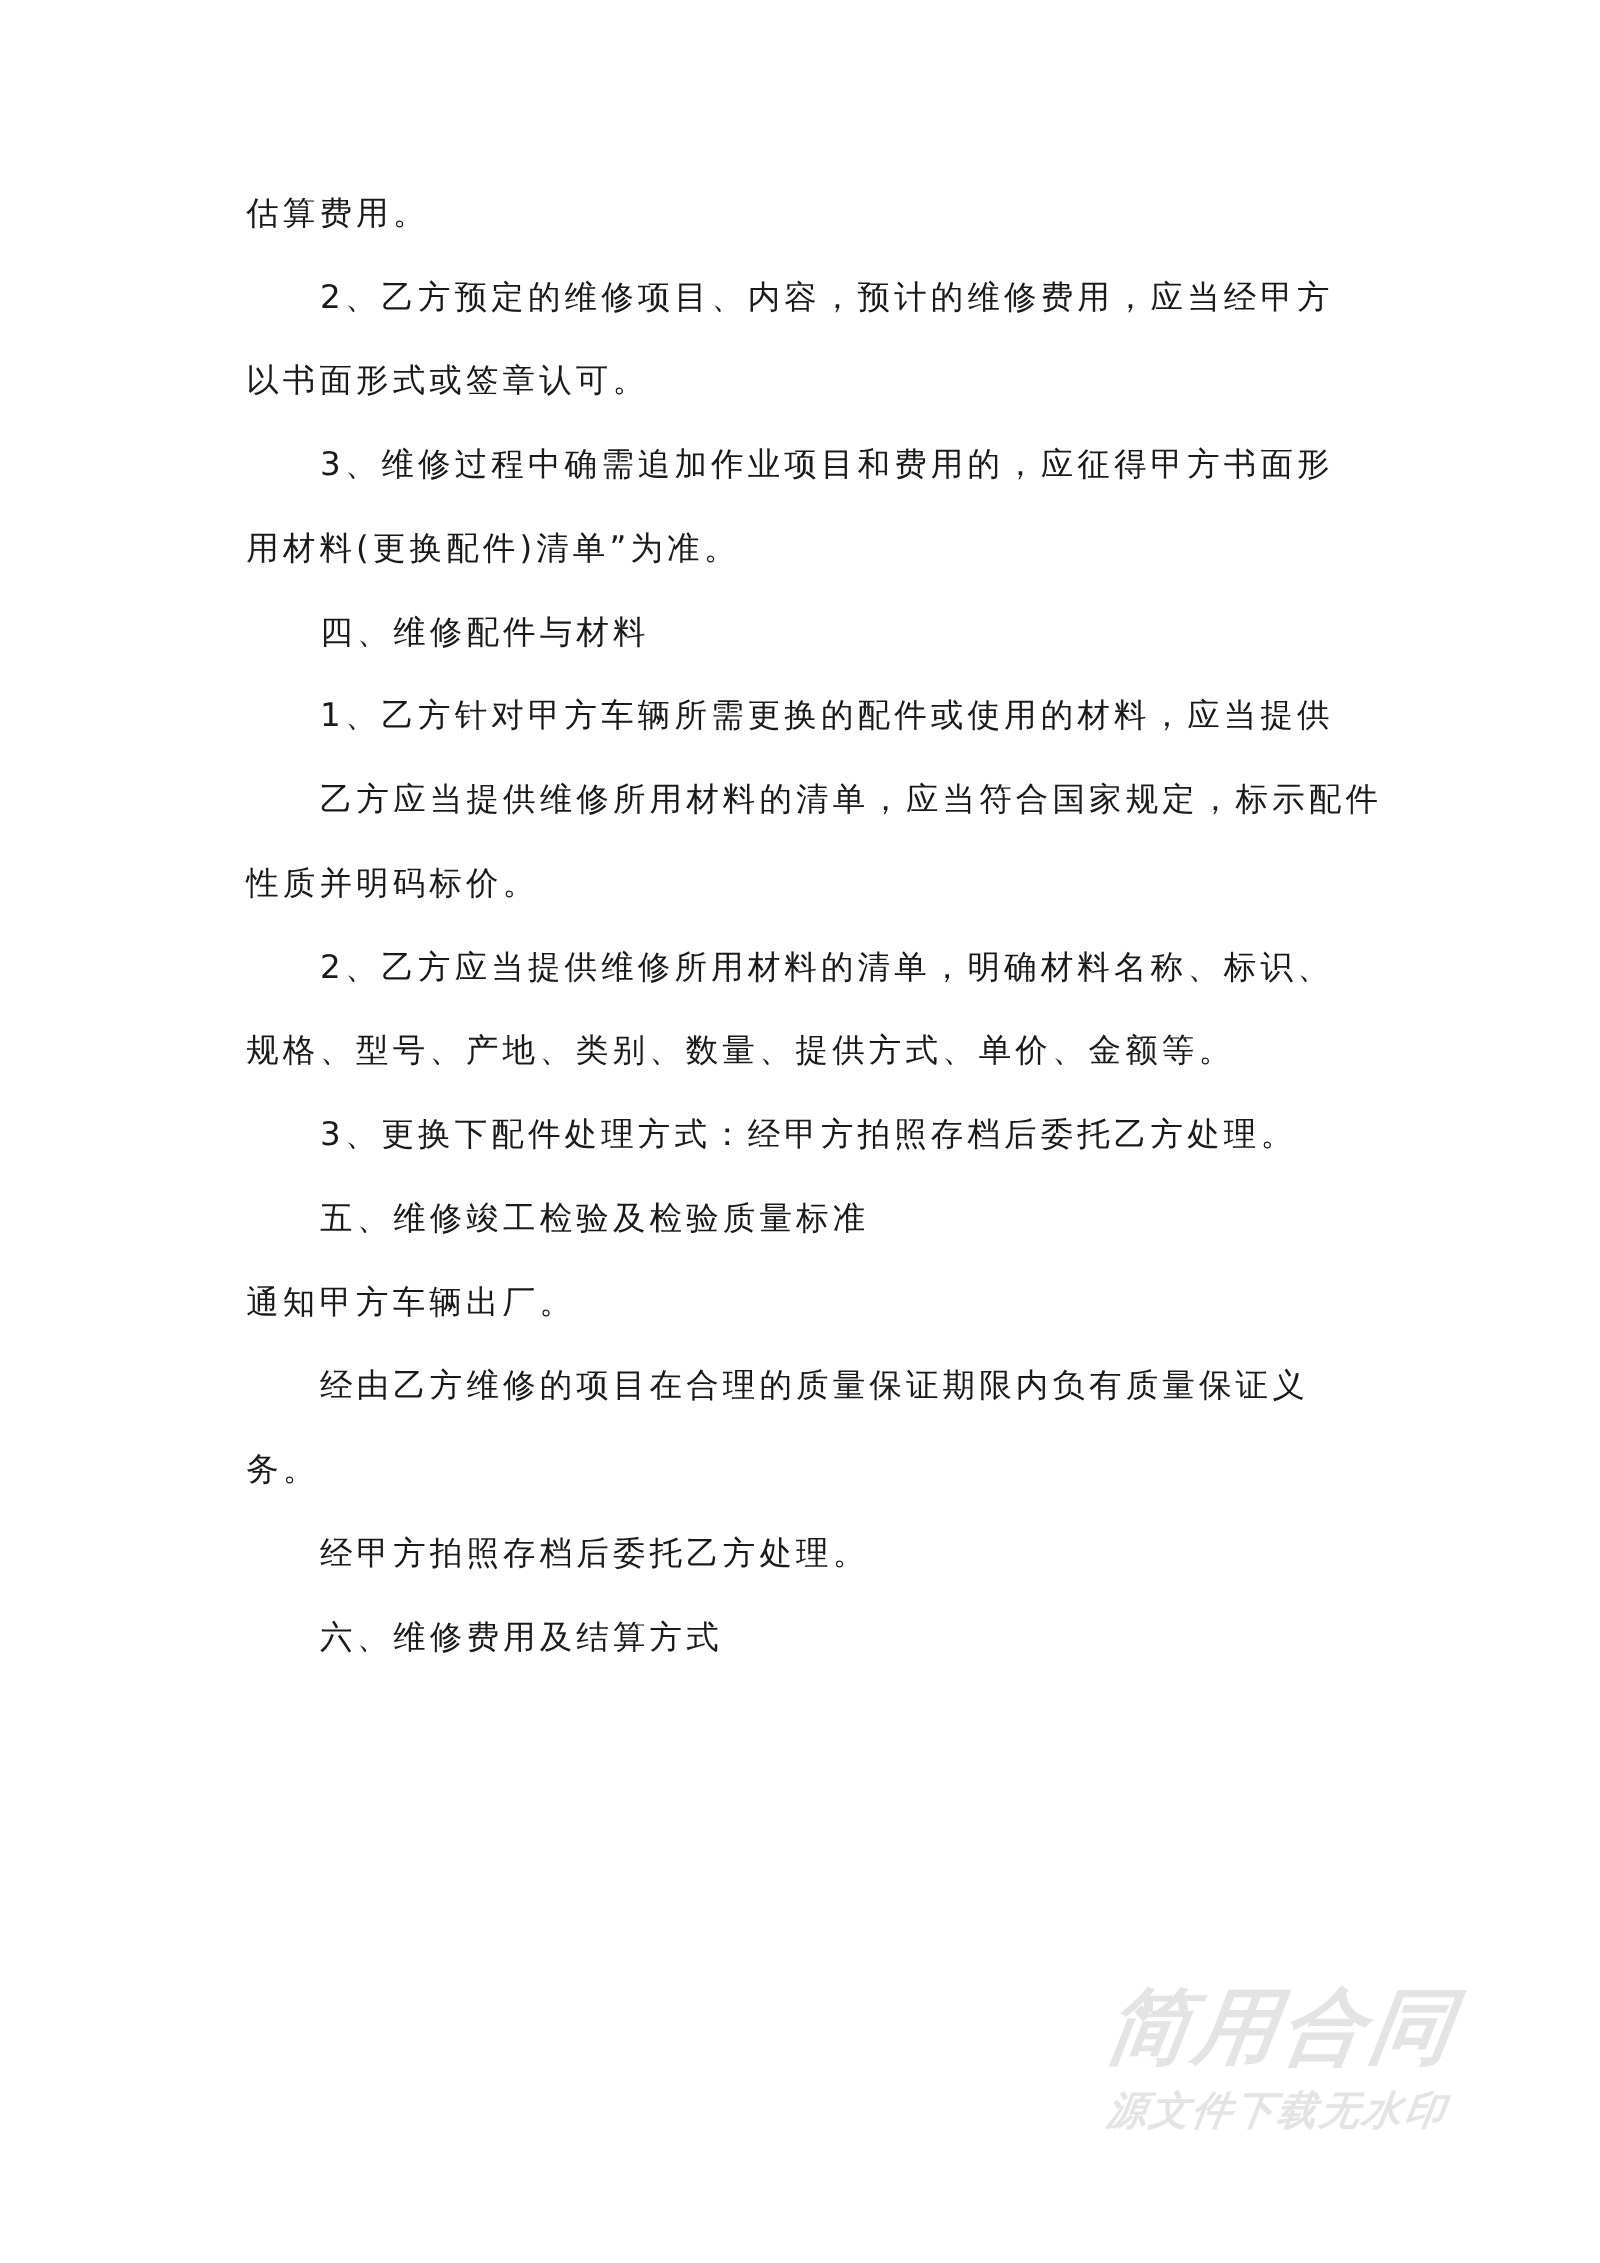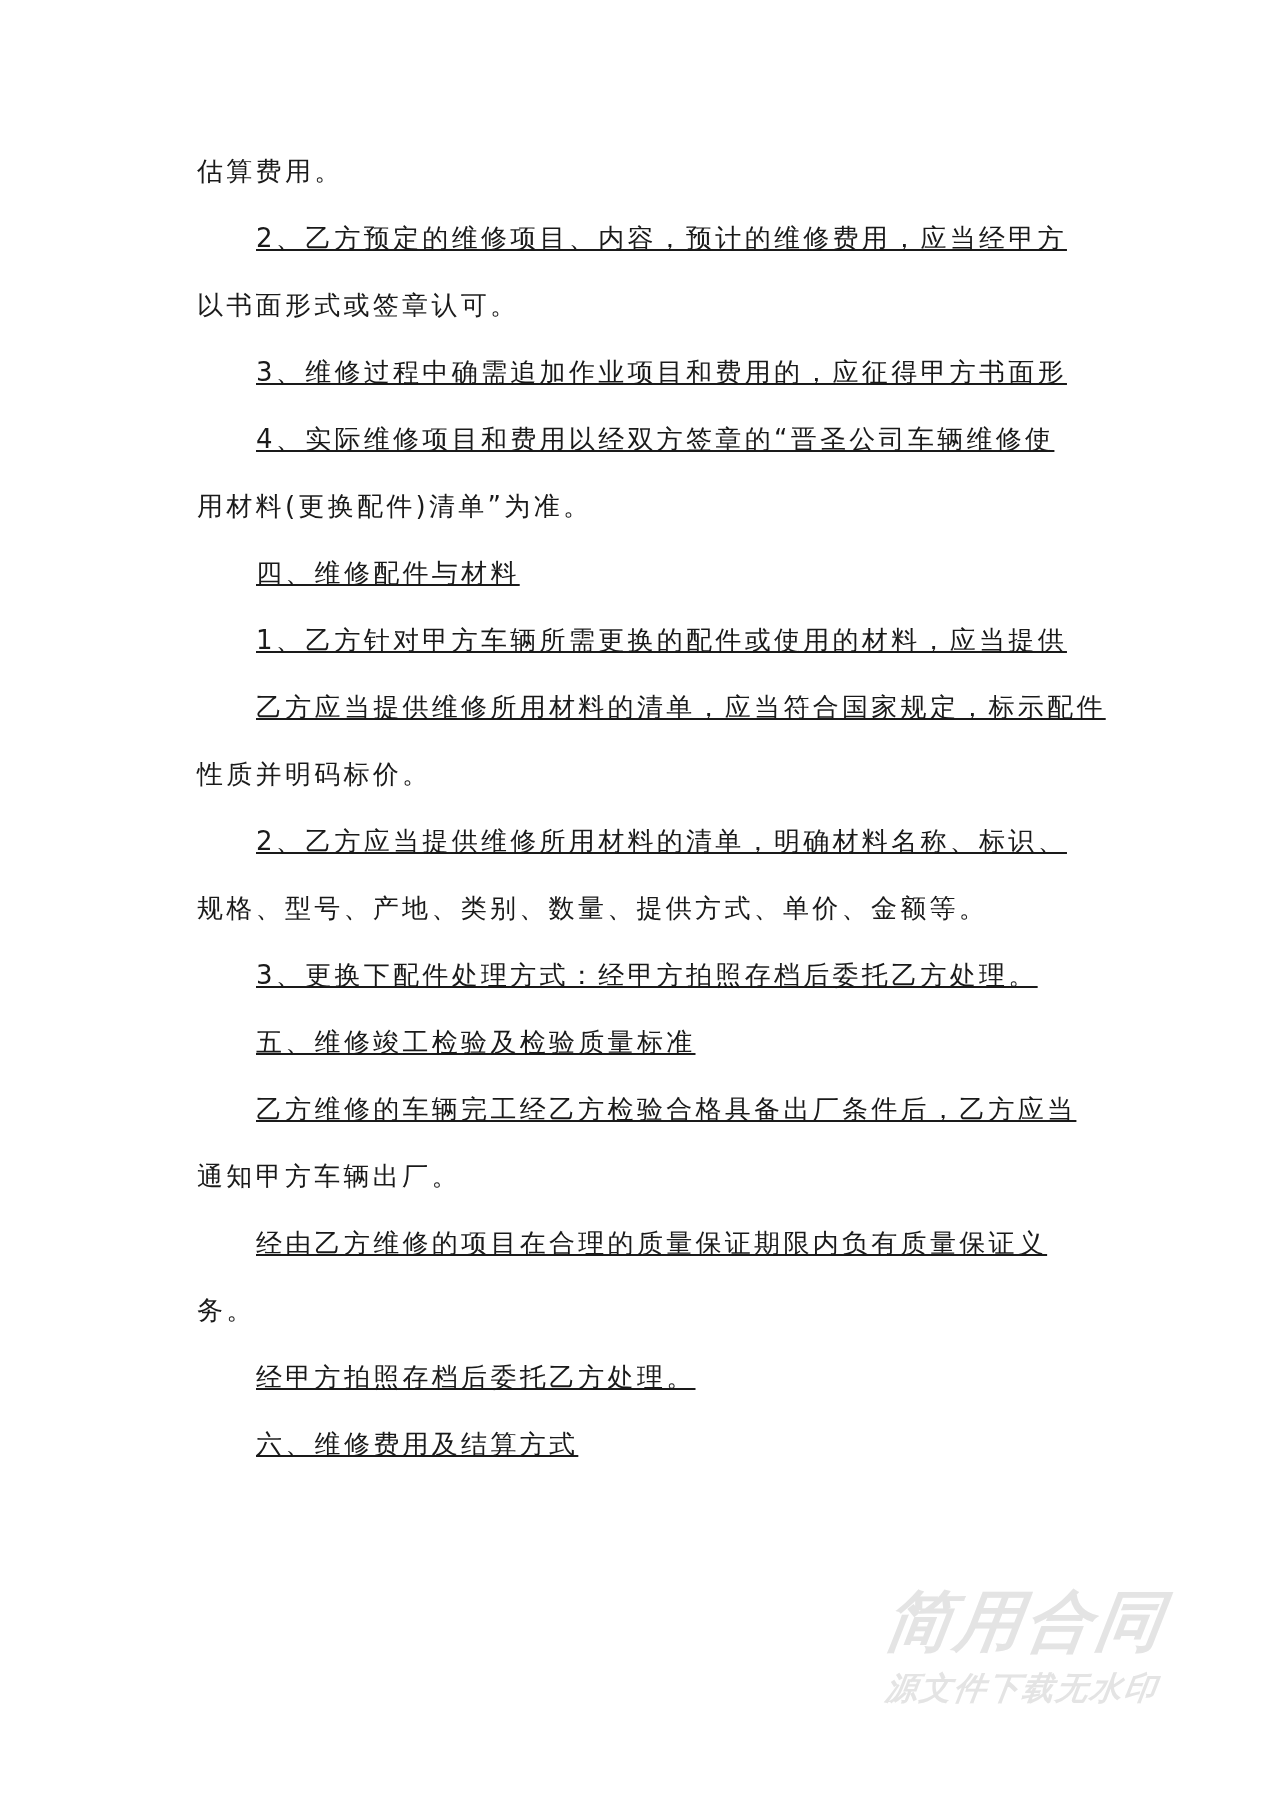--- a/index.html
+++ b/index.html
@@ -32,21 +32,20 @@
     }
     .line {
       height: 67px;
       line-height: 67px;
       white-space: nowrap;
       margin-top: -17px;
       margin-bottom: 17px;
     }
     .line.indent {
       padding-left: 59px;
-      text-decoration: underline;
     }
     .watermark {
       position: absolute;
       left: 886px;
       top: 1586px;
       width: 300px;
       pointer-events: none;
       color: #e4e4e4;
       font-family: "DejaVu Sans", "Liberation Sans", sans-serif;
       font-weight: bold;
@@ -70,31 +69,29 @@
   </style>
 </head>
 <body>
 
 <div class="page">
   <div class="content">
     <div class="line">估算费用。</div>
     <div class="line indent">2、乙方预定的维修项目、内容，预计的维修费用，应当经甲方</div>
     <div class="line">以书面形式或签章认可。</div>
     <div class="line indent">3、维修过程中确需追加作业项目和费用的，应征得甲方书面形</div>
-    <div class="line indent">4、实际维修项目和费用以经双方签章的“晋圣公司车辆维修使</div>
     <div class="line">用材料(更换配件)清单”为准。</div>
     <div class="line indent">四、维修配件与材料</div>
     <div class="line indent">1、乙方针对甲方车辆所需更换的配件或使用的材料，应当提供</div>
     <div class="line indent">乙方应当提供维修所用材料的清单，应当符合国家规定，标示配件</div>
     <div class="line">性质并明码标价。</div>
     <div class="line indent">2、乙方应当提供维修所用材料的清单，明确材料名称、标识、</div>
     <div class="line">规格、型号、产地、类别、数量、提供方式、单价、金额等。</div>
     <div class="line indent">3、更换下配件处理方式：经甲方拍照存档后委托乙方处理。</div>
     <div class="line indent">五、维修竣工检验及检验质量标准</div>
-    <div class="line indent">乙方维修的车辆完工经乙方检验合格具备出厂条件后，乙方应当</div>
     <div class="line">通知甲方车辆出厂。</div>
     <div class="line indent">经由乙方维修的项目在合理的质量保证期限内负有质量保证义</div>
     <div class="line">务。</div>
     <div class="line indent">经甲方拍照存档后委托乙方处理。</div>
     <div class="line indent">六、维修费用及结算方式</div>
   </div>
 
   <div class="watermark">
     <div class="wm-title">简用合同</div>
     <div class="wm-sub">源文件下载无水印</div>

